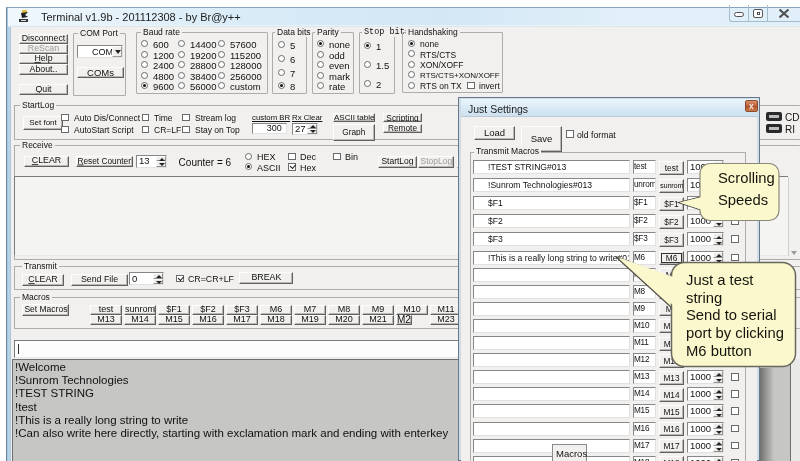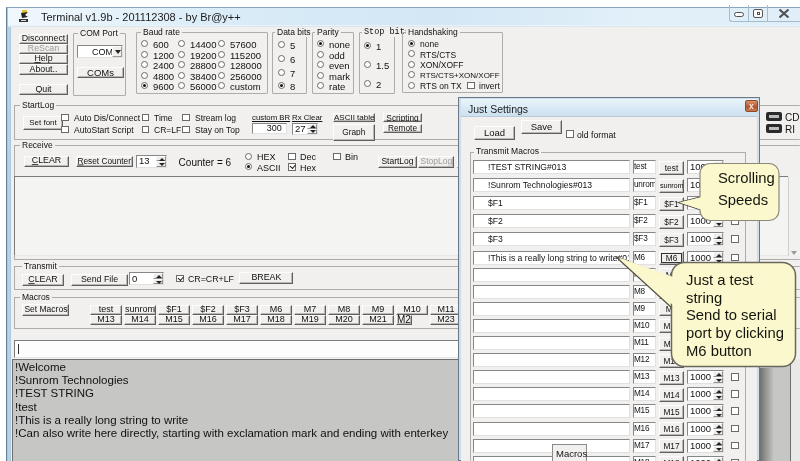--- a/index.html
+++ b/index.html
@@ -393,21 +393,21 @@
   background:linear-gradient(#eaf5fb,#d4e6f3 70%,#cee1f0); border-bottom:1px solid #b9c9d8;"></div>
 <div class="txt" style="left:468px; top:103px; font-size:10.5px; color:#1c1c1c;">Just Settings</div>
 
 <div class="abs" style="left:745px; top:100px; width:13px; height:12px; border-radius:2px;
   background:linear-gradient(#d8936d,#b3532d 60%,#c97e4e); border:1px solid #8d4a2b;"></div>
 <div class="txt" style="left:749px; top:101px; font-size:8.5px; color:#f5e8e0; font-weight:bold;">x</div>
 
 <div class="btn" style="left:474px; top:126px; width:41px; height:14px;">
     <span>Load</span>
   </div>
-<div class="btn" style="left:521px; top:120px; width:41px; height:14px;">
+<div class="btn" style="left:521px; top:126px; width:41px; height:26px;">
     <span>Save</span>
   </div>
 <div class="chk" style="left:566px; top:130px;"></div>
 <div class="lbl" style="left:577px; top:129.5px; font-size:8.7px;">old format</div>
 
 <div class="grp" style="left:470px; top:152px; width:276px; height:309px; border-bottom:none;"></div>
 <div class="grplbl" style="left:474px; top:146px;">Transmit Macros</div>
 
 <div id="rows">
     <div class="field" style="left:473px; top:160px; width:157px; height:14px; font-size:8.6px;">

